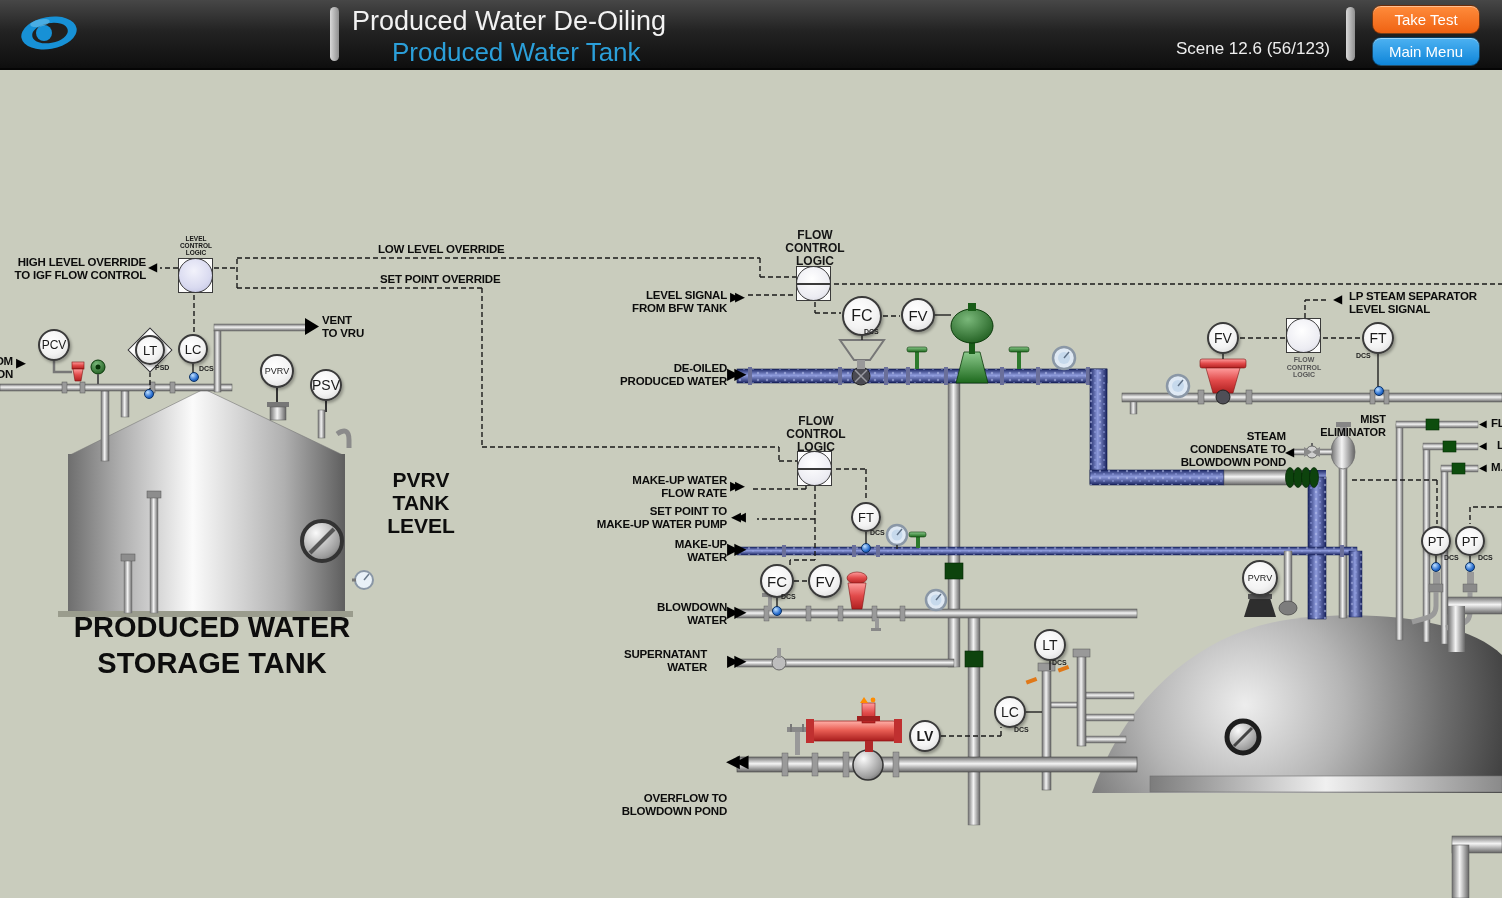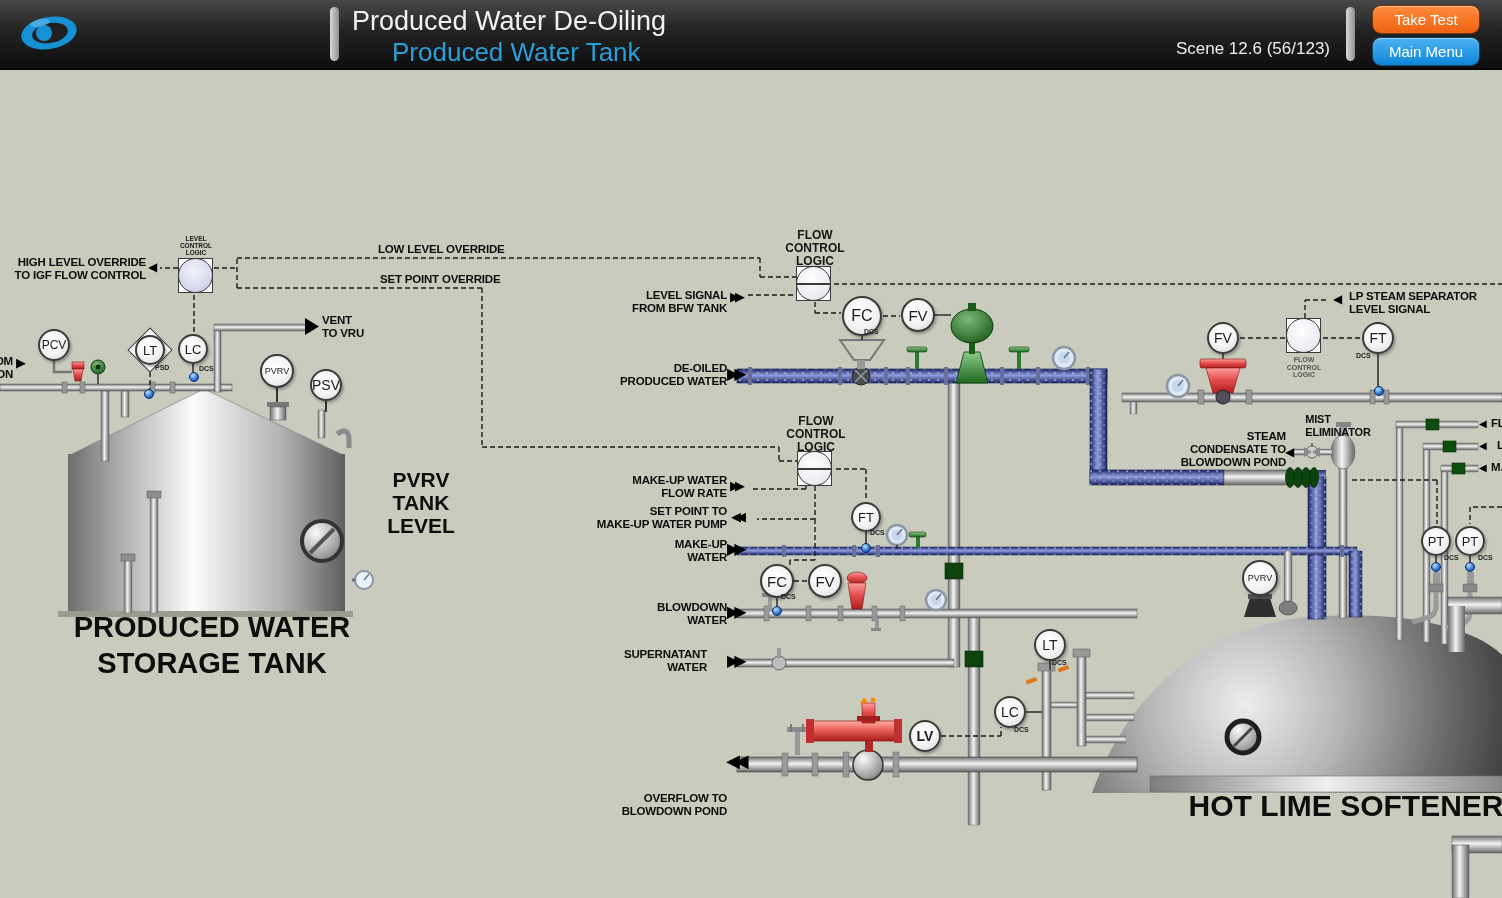--- a/index.html
+++ b/index.html
@@ -14,21 +14,21 @@
   .hsub{position:absolute;left:352px;top:37px;font-size:26px;color:#2b9fd9;white-space:nowrap;margin-left:40px;}
   .scene{position:absolute;right:172px;top:39px;font-size:17px;color:#eee;white-space:nowrap;}
   .btn{position:absolute;left:1372px;width:106px;height:27px;border-radius:9px;border:1px solid rgba(0,0,0,.55);color:#fff;font-weight:normal;font-size:15px;display:flex;align-items:center;justify-content:center;cursor:pointer;box-shadow:inset 0 1px 0 rgba(255,255,255,.45);}
   .btn.orange{top:5px;background:linear-gradient(#ff8c3c,#ef6212);}
   .btn.blue{top:37px;background:linear-gradient(#4db2f2,#0f85d8);}
   
   #diag{position:absolute;left:0;top:0;width:1502px;height:898px;}
   #pipes{position:absolute;left:0;top:0;z-index:1;}
   .fl{position:absolute;z-index:3;font-weight:bold;font-size:11.5px;line-height:13px;color:#0c0c0c;white-space:nowrap;letter-spacing:-0.2px;}
   .fl.r{text-align:right;}
-  .fl.c{transform:translateX(-50%);text-align:left;}
+  .fl.c{transform:translateX(-50%);text-align:right;margin-left:15px;}
   .arr{position:absolute;z-index:3;color:#000;font-size:13px;line-height:12px;letter-spacing:-5px;padding-right:5px;}
   .big{position:absolute;z-index:3;font-weight:bold;color:#0d0d0d;white-space:nowrap;transform:translateX(-50%);text-align:center;}
   .inst{position:absolute;z-index:4;border-radius:50%;background:radial-gradient(circle at 42% 35%,#ffffff,#f3f3f3 55%,#d4d4d4);border:2px solid #3a3a3a;display:flex;align-items:center;justify-content:center;color:#1c1c1c;box-shadow:1.5px 2px 3px rgba(0,0,0,.3);box-sizing:border-box;}
   .sub{position:absolute;z-index:4;font-size:7px;font-weight:bold;color:#222;letter-spacing:0;}
   .lnode{position:absolute;z-index:2;width:35px;height:35px;background:#fcfcfc;border:1.6px solid #3a3a3a;box-sizing:border-box;}
   .lnode .cir{position:absolute;left:-1px;top:-1px;right:-1px;bottom:-1px;border-radius:50%;border:1.4px solid #3a3a3a;background:radial-gradient(circle at 45% 36%,#ffffff,#ececf2 65%,#cfcfdd);}
   .lnode.lav .cir{background:radial-gradient(circle at 45% 36%,#f2f2fb,#d9daf0 60%,#b9bbdd);}
   .lnode.hline::after{content:"";position:absolute;left:-1px;right:-1px;top:50%;height:2px;margin-top:-1px;background:#3a3a3a;}
   .cap{position:absolute;z-index:3;font-weight:bold;color:#151515;transform:translateX(-50%);text-align:center;white-space:nowrap;}
   .diam{position:absolute;z-index:4;width:46px;height:46px;}
@@ -488,21 +488,20 @@
     <div>PVRV</div>
         <div>TANK</div>
         <div>LEVEL</div>
   </div>
 
   <div class="big" style="left:212px;top:609px;font-size:29px;line-height:36px;">
     <div>PRODUCED WATER</div>
         <div>STORAGE TANK</div>
   </div>
 
-  <div class="big" style="left:1346px;top:789px;font-size:30px;">HOT LIME SOFTENER</div>
 
   <div class="cap" style="left:196px;top:235px;font-size:6.5px;line-height:7px;">
     <div>LEVEL</div>
         <div>CONTROL</div>
         <div>LOGIC</div>
   </div>
   <div class="cap" style="left:815px;top:229px;font-size:12px;line-height:13px;">
     <div>FLOW</div>
         <div>CONTROL</div>
         <div>LOGIC</div>

